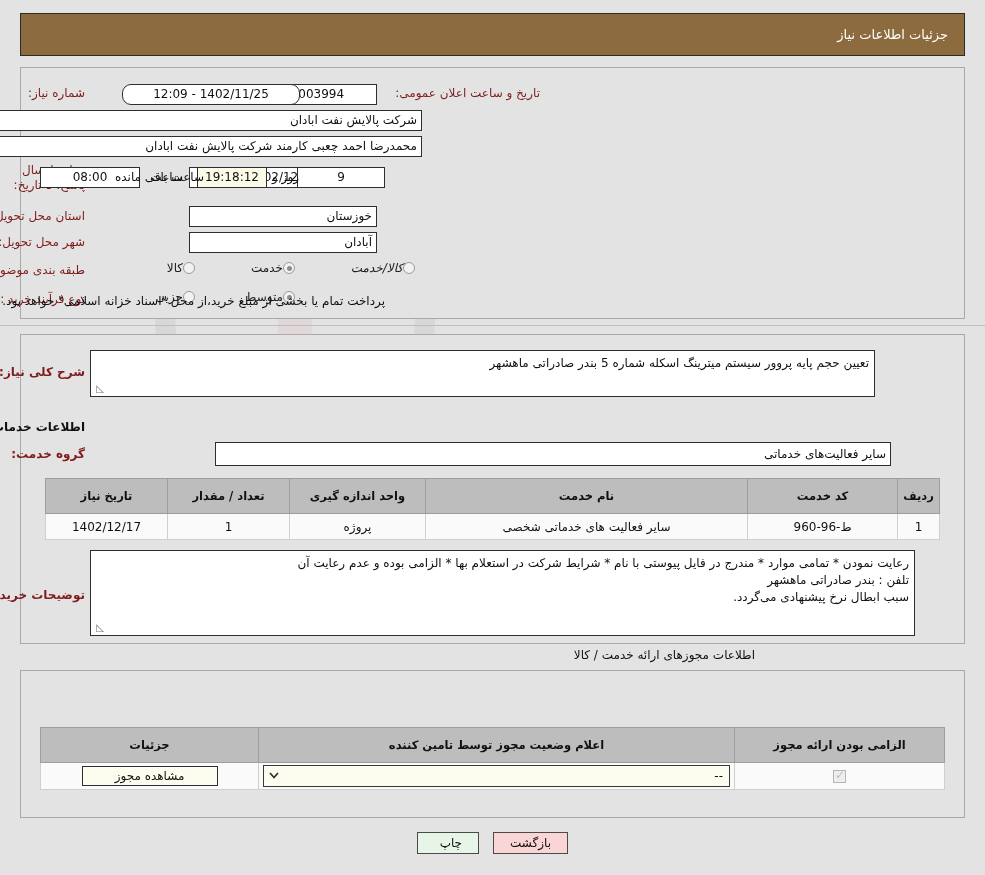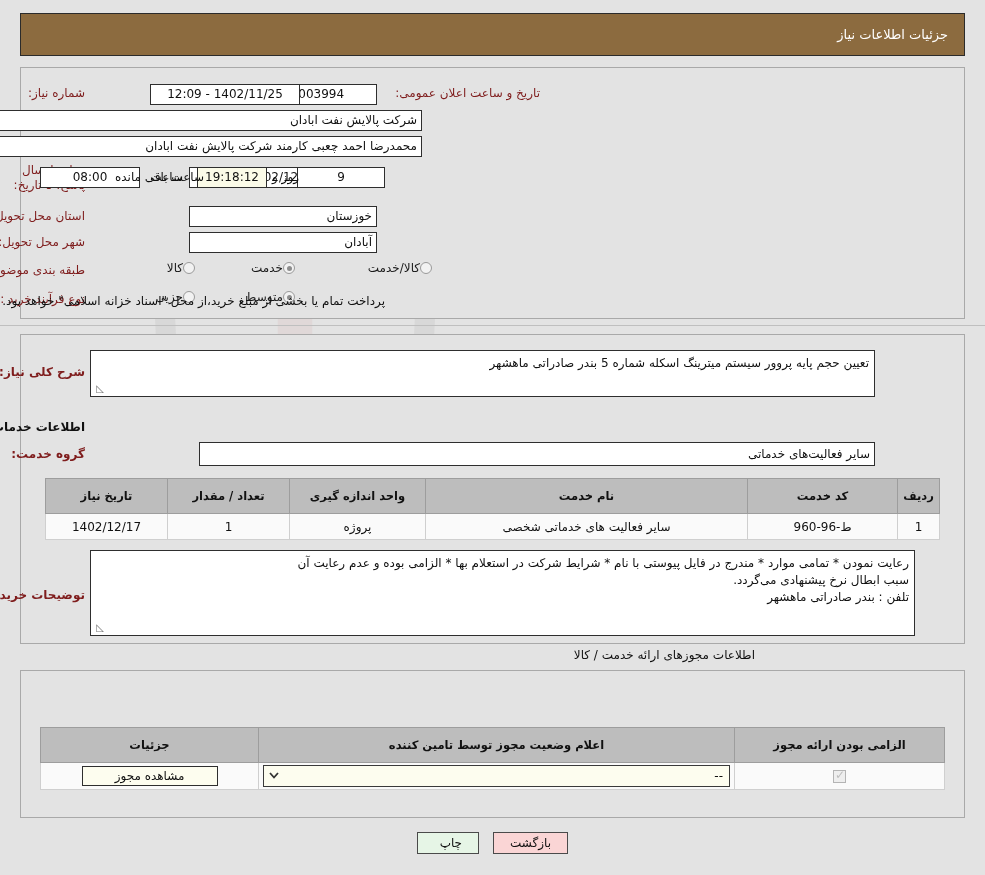--- a/index.html
+++ b/index.html
@@ -298,21 +298,21 @@
   <div class="title-bar">
     <span>جزئیات اطلاعات نیاز</span>
   </div>
 
   <div class="panel panel-top"></div>
 
   <div class="lbl" style="right:900px; top:86px;">شماره نیاز:</div>
   <div class="fld c" style="right:608px; top:84px; width:188px;">1102092179003994</div>
 
   <div class="lbl" style="right:445px; top:86px;">تاریخ و ساعت اعلان عمومی:</div>
-  <div class="fld c" style="right:685px; top:84px; width:150px; left:121px;">1402/11/25 - 12:09</div>
+  <div class="fld c" style="right:685px; top:84px; width:178px; left:121px;border-radius:9px;">1402/11/25 - 12:09</div>
 
   <div class="lbl" style="right:900px; top:112px;">نام دستگاه خریدار:</div>
   <div class="fld r" style="right:563px; top:110px; width:563px;">شرکت پالایش نفت ابادان</div>
 
   <div class="lbl" style="right:900px; top:138px;">ایجاد کننده درخواست:</div>
   <div class="fld r" style="right:563px; top:136px; width:488px;">محمدرضا احمد چعبی کارمند شرکت پالایش نفت ابادان</div>
 
   <div class="lbl" style="right:900px; top:163px; width:90px; text-align:right; white-space:normal; line-height:15px;">مهلت ارسال پاسخ: تا تاریخ:</div>
   <div class="fld c" style="right:608px; top:167px; width:188px;">1402/12/05</div>
   <div class="plain" style="right:802px; top:170px;">ساعت</div>
@@ -330,21 +330,21 @@
 
   <div class="lbl" style="right:900px; top:263px;">طبقه بندی موضوعی:</div>
   <div class="radio-wrap" style="right:790px; top:261px;">
     <span class="radio"></span>
     <span>کالا</span>
   </div>
   <div class="radio-wrap" style="right:690px; top:261px;">
     <span class="radio on"></span>
     <span>خدمت</span>
   </div>
-  <div class="radio-wrap" style="right:553px; top:261px;">
+  <div class="radio-wrap" style="right:570px; top:261px;font-style:italic;">
     <span class="radio"></span>
     <span>کالا/خدمت</span>
   </div>
 
   <div class="lbl" style="right:900px; top:292px;">نوع فرآیند خرید :</div>
   <div class="radio-wrap" style="right:790px; top:290px;">
     <span class="radio"></span>
     <span>جزیی</span>
   </div>
   <div class="radio-wrap" style="right:690px; top:290px;">
@@ -359,21 +359,21 @@
 
   <div class="lbl lbl-b" style="right:900px; top:365px;">شرح کلی نیاز:</div>
   <div class="tbox" style="right:110px; top:350px; width:785px; height:47px;">
     <span>تعیین حجم پایه پروور سیستم میترینگ اسکله شماره 5 بندر صادراتی ماهشهر</span>
     <span class="resize-grip">◺</span>
   </div>
 
   <div class="section-label" style="right:900px; top:420px;">اطلاعات خدمات مورد نیاز</div>
 
   <div class="lbl lbl-b" style="right:900px; top:447px;">گروه خدمت:</div>
-  <div class="fld r" style="right:110px; top:442px; width:676px; height:24px; line-height:22px;">سایر فعالیت‌های خدماتی</div>
+  <div class="fld r" style="right:94px; top:442px; width:676px; height:24px; line-height:22px;">سایر فعالیت‌های خدماتی</div>
 
   <table class="grid" style="right:45px; top:478px; width:895px;">
     <thead>
       <tr>
         <th style="width:42px;">ردیف</th>
         <th style="width:150px;">کد خدمت</th>
         <th>نام خدمت</th>
         <th style="width:136px;">واحد اندازه گیری</th>
         <th style="width:122px;">تعداد / مقدار</th>
         <th style="width:122px;">تاریخ نیاز</th>
@@ -387,22 +387,22 @@
         <td>پروژه</td>
         <td>1</td>
         <td>1402/12/17</td>
       </tr>
     </tbody>
   </table>
 
   <div class="lbl lbl-b" style="right:900px; top:588px;">توضیحات خریدار:</div>
   <div class="tbox" style="right:70px; top:550px; width:825px; height:86px;">
     <div>رعایت نمودن * تمامی موارد * مندرج در فایل پیوستی با نام * شرایط شرکت در استعلام بها * الزامی بوده و عدم رعایت آن</div>
+    <div>تلفن : بندر صادراتی ماهشهر</div>
     <div>سبب ابطال نرخ پیشنهادی می‌گردد.</div>
-    <div>تلفن : بندر صادراتی ماهشهر</div>
     <span class="resize-grip">◺</span>
   </div>
 
   <div class="outside-label" style="right:230px; top:648px;">اطلاعات مجوزهای ارائه خدمت / کالا</div>
 
   <div class="panel panel-bot"></div>
 
   <table class="grid" style="right:40px; top:727px; width:905px;">
     <thead>
       <tr>

